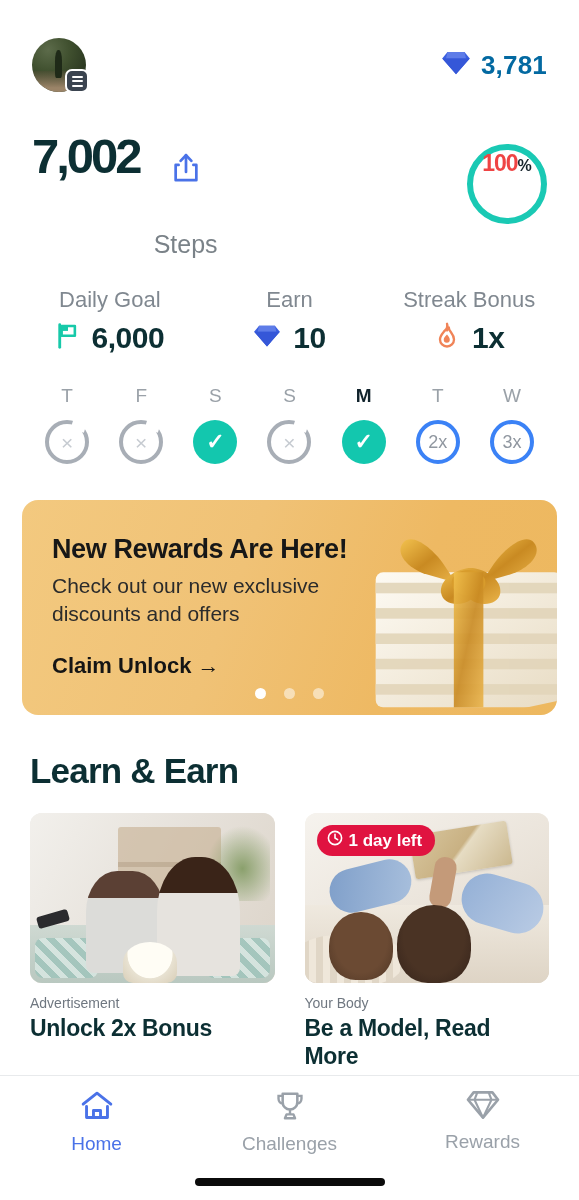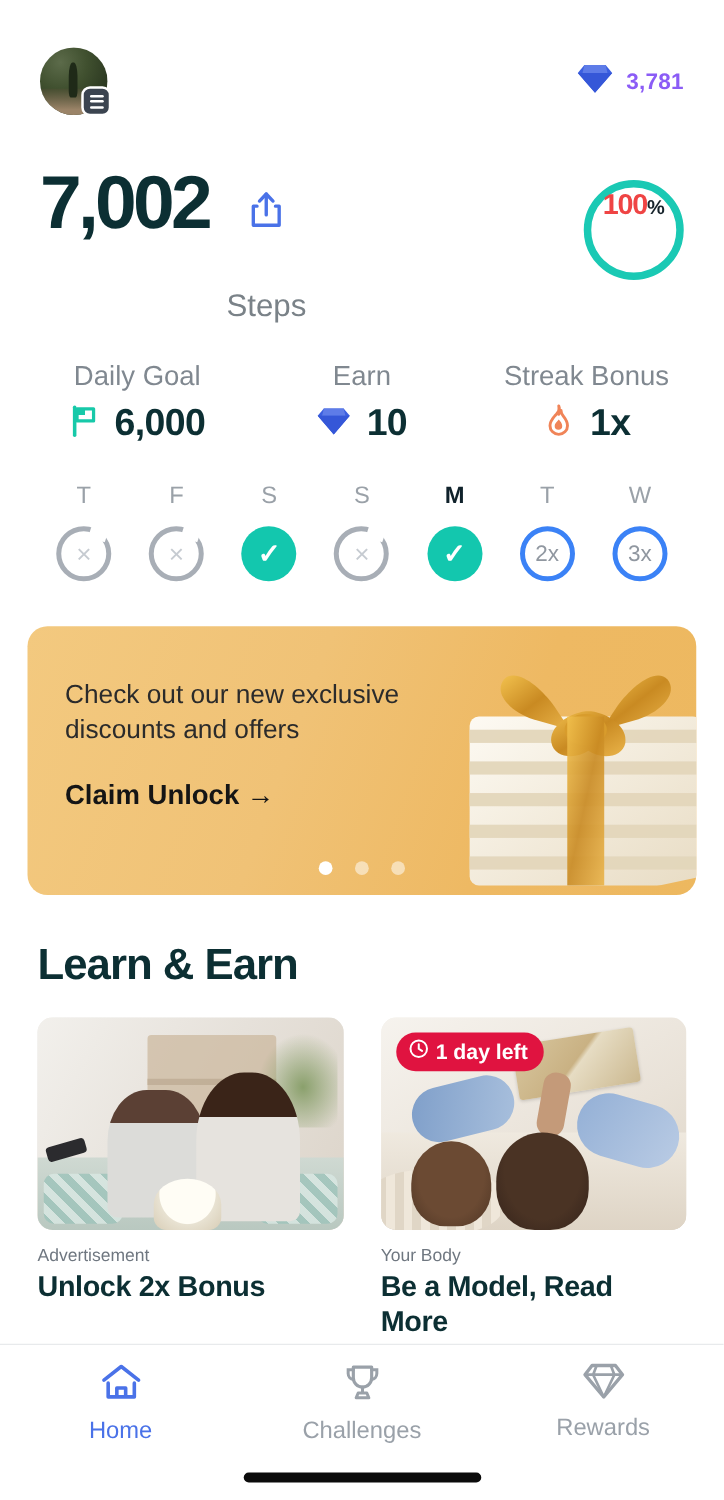--- a/index.html
+++ b/index.html
@@ -36,26 +36,26 @@
   }
   .avatar-badge {
     position:absolute; right:-3px; bottom:-1px; width:24px; height:24px;
     background:#3b4450; border-radius:7px;
     display:flex; flex-direction:column; align-items:center; justify-content:center; gap:2.5px;
     border:2px solid #fff;
   }
   .avatar-badge i { display:block; width:11px; height:2px; background:#fff; border-radius:1px; }
 
   .gems { display:flex; align-items:center; gap:10px; }
-  .gems .val { font-size:18px; font-weight:700; color:#8b5cf6; letter-spacing:.2px;text-align:center; }
+  .gems .val { font-size:26px; font-weight:700; color:#0369a1; letter-spacing:.2px;text-align:center; }
 
   
   .hero { padding:30px 32px 0 32px; display:flex; align-items:flex-start; }
   .steps-num {
-    font-size:60px; font-weight:800; letter-spacing:-3px; color:#0c2f33;
+    font-size:49px; font-weight:800; letter-spacing:-3px; color:#0c2f33;
     line-height:.92; margin-top:-6px;
   }
   .share-col { margin-left:14px; margin-top:12px; display:flex; flex-direction:column; align-items:center;gap:38px; }
   .share-ico { margin-bottom:4px; }
   .steps-label { font-size:25px; color:#7a8288; font-weight:400; }
   .ring-wrap { margin-left:auto; margin-top:4px; position:relative; width:80px; height:80px; }
   .ring {
     width:80px; height:80px; border-radius:50%;
     border:6px solid #1ac9b4;
     display:flex; align-items:baseline; justify-content:center;
@@ -341,20 +341,21 @@
           <rect x="12" y="148" width="176" height="10"></rect>
         </g>
         <path d="M60 44c-18-6-30-20-22-30 9-10 28 6 38 20l12 18z" fill="url(#grib)"></path>
         <path d="M140 44c18-6 30-20 22-30-9-10-28 6-38 20l-12 18z" fill="url(#grib)"></path>
         <path d="M100 38c-14 2-28 12-26 24 2 11 18 13 28 6 10 7 26 5 28-6 2-12-12-22-26-24z" fill="url(#grib)"></path>
         <ellipse cx="100" cy="52" rx="16" ry="12" fill="#d89c2c"></ellipse>
         <rect x="86" y="42" width="28" height="128" fill="url(#grib)" opacity=".9"></rect>
       </g>
     </svg>
     <div class="promo-body">
+      <h3>New Rewards Are Here!</h3>
       <p>Check out our new exclusive discounts and offers</p>
       <div class="cta">Claim Unlock →</div>
     </div>
     <div class="dots">
       <i class="on"></i>
       <i></i>
       <i></i>
     </div>
   </div>
 

